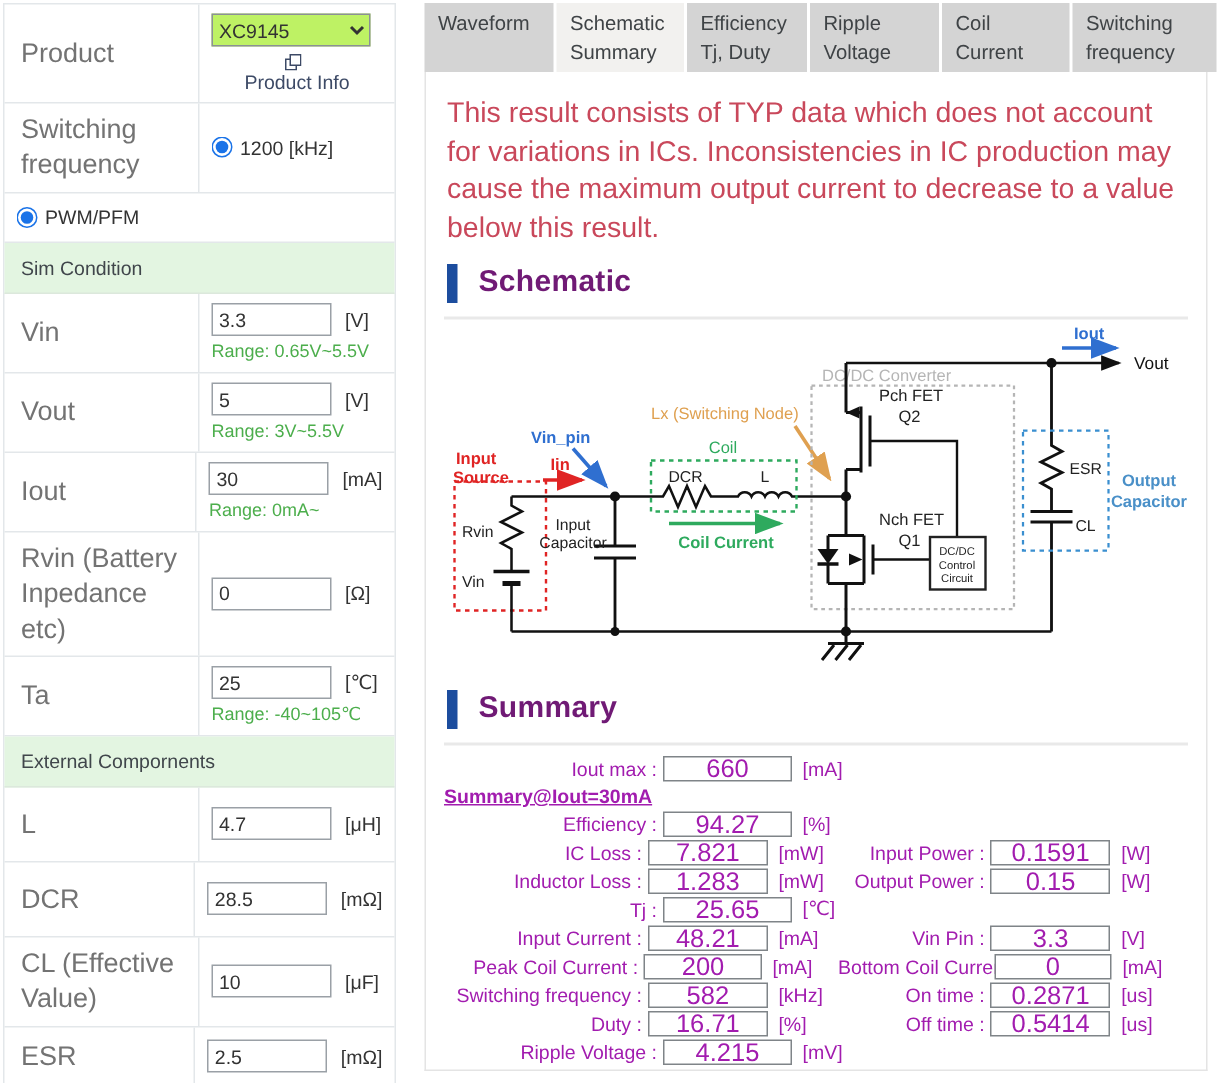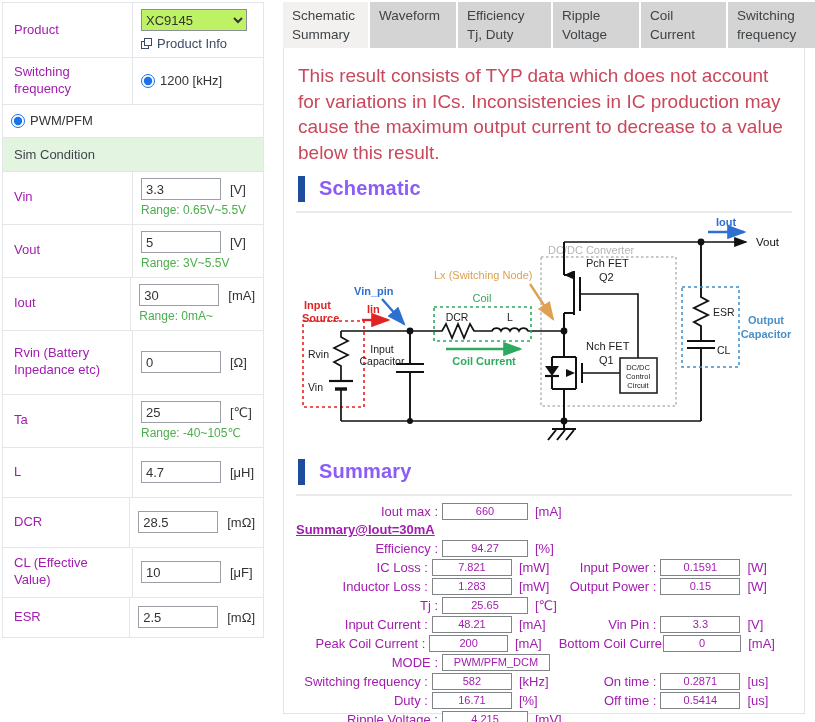--- a/index.html
+++ b/index.html
@@ -2,58 +2,58 @@
 <html><head>
 <meta charset="utf-8">
 <style>
   html,body{margin:0;padding:0;background:#fff;}
   body{width:815px;height:722px;position:relative;overflow:hidden;
        font-family:"Liberation Sans","DejaVu Sans",sans-serif;color:#343a40;}
 
   
   .left-panel{position:absolute;left:2px;top:2px;width:260px;border:1px solid #e3e7ea;border-bottom:none;background:#fff;}
   .lrow{display:flex;border-bottom:1px solid #e3e7ea;box-sizing:border-box;}
-  .lcell{width:130px;box-sizing:border-box;padding:6px 6px 6px 11px;font-size:13px;color:#a21caf;
+  .lcell{width:130px;box-sizing:border-box;padding:6px 6px 6px 11px;font-size:18px;color:#737373;
          border-right:1px solid #e3e7ea;display:flex;align-items:center;line-height:1.3;}
   .vcell{flex:1;box-sizing:border-box;padding:6px 8px;display:flex;flex-direction:column;justify-content:center;}
   .inline{display:flex;align-items:center;}
   .lsection{background:#e3f5e1;padding:9px 11px;font-size:13px;color:#40464b;border-bottom:1px solid #dce8dc;}
   input.num{width:70px;height:18px;border:1px solid #9aa0a6;font-size:13px;padding:1px 4px;color:#333;
             font-family:"Liberation Sans","DejaVu Sans",sans-serif;}
   .unit{margin-left:9px;font-size:13px;color:#333;white-space:nowrap;}
   .range{font-size:12px;color:#4cae4c;margin-top:3px;white-space:nowrap;}
   select.product{width:106px;height:22px;font-size:13px;color:#333;border:1px solid #8b9096;background:#bef264;
             font-family:"Liberation Sans","DejaVu Sans",sans-serif;}
-  .info-link{display:flex;align-items:center;margin-top:5px;font-size:13px;color:#3d4a66;cursor:pointer;}
+  .info-link{display:flex;align-items:center;margin-top:5px;font-size:13px;color:#3d4a66;cursor:pointer;flex-direction:column;}
   .info-link svg{margin-right:5px;}
   .radio-line{display:flex;align-items:center;font-size:13px;color:#333;}
   .radio-line input{margin:0 5px 0 0;width:14px;height:14px;accent-color:#1a73e8;}
 
   
   .tabs{position:absolute;left:283px;top:2px;display:flex;}
   .tab{box-sizing:border-box;height:46px;padding:5px 9px;margin-right:2px;background:#d4d4d4;
        font-size:13.5px;line-height:1.4;color:#3f4346;cursor:pointer;}
   .tab.active{background:#f2f1ef;}
 
   
   .content{position:absolute;left:283px;top:48px;width:522px;height:666px;box-sizing:border-box;
            background:#fff;border:1px solid #e4e4e4;border-top:none;padding:13px 12px 0 12px;}
   .warning{font-size:19px;line-height:1.35;color:#c9485b;margin:2px 0 10px 2px;}
   .heading{display:flex;align-items:center;margin:10px 0 9px 2px;}
   .hbar{width:7px;height:26px;background:#1c4d9e;margin-right:14px;}
-  .htext{font-size:20px;font-weight:700;color:#8b5cf6;letter-spacing:.2px;}
+  .htext{font-size:20px;font-weight:700;color:#701a75;letter-spacing:.2px;}
   .divider{border-top:2px solid #e9e9e9;margin:2px 0 4px 0;}
 
   
   .summary{margin-top:6px;font-size:13px;color:#a21caf;}
   .srow{display:flex;align-items:center;height:19px;}
   .sl-label{width:142px;text-align:right;padding-right:4px;white-space:nowrap;}
   .sr-label{width:100px;text-align:right;padding-right:4px;white-space:nowrap;}
   .sbox{width:86px;box-sizing:border-box;border:1px solid #7f8488;text-align:center;height:17px;
-        line-height:15px;font-size:11px;background:#fff;}
+        line-height:15px;font-size:17px;background:#fff;}
   .sbox.wide{width:108px;}
   .sunit{padding-left:7px;width:48px;white-space:nowrap;}
   .subtitle{font-weight:700;text-decoration:underline;height:18px;line-height:18px;}
   svg text{font-family:"Liberation Sans","DejaVu Sans",sans-serif;}
 </style>
 </head>
 <body>
 
 <div class="left-panel">
 
@@ -142,20 +142,21 @@
     <div class="vcell">
       <span class="inline">
           <input class="num" value="25" style="">
         <span class="unit">[℃]</span>
         </span>
       <span class="range">Range: -40~105℃</span>
     </div>
   </div>
 
 
+  <div class="lsection">External Compornents</div>
 
   <div class="lrow" style="min-height:50px">
     <div class="lcell">L</div>
     <div class="vcell">
         <span class="inline">
       <input class="num" value="4.7" style="">
       <span class="unit">[μH]</span>
         </span>
     </div>
   </div>
@@ -186,23 +187,23 @@
         <span class="inline">
       <input class="num" value="2.5" style="">
       <span class="unit">[mΩ]</span>
         </span>
     </div>
   </div>
 
 </div>
 
 <div class="tabs">
+  <div class="tab" style="width:86px">Waveform</div>
   <div class="tab active" style="width:85px">Schematic Summary</div>
-  <div class="tab" style="width:86px">Waveform</div>
-  <div class="tab" style="width:93px">Efficiency Tj, Duty</div>
+  <div class="tab" style="width:80px">Efficiency Tj, Duty</div>
   <div class="tab" style="width:86px">Ripple Voltage Vin Voltage</div>
   <div class="tab" style="width:85px">Coil Current Input Current</div>
   <div class="tab" style="width:96px">Switching frequency</div>
 </div>
 
 <div class="content">
 
   <div class="warning">This result consists of TYP data which does not account for variations in ICs. Inconsistencies in IC production may cause the maximum output current to decrease to a value below this result.</div>
 
   <div class="heading">
@@ -357,24 +358,20 @@
     </div>
     <div class="srow">
       <span class="sl-label">Peak Coil Current :</span>
       <span class="sbox">200</span>
       <span class="sunit">[mA]</span>
       <span class="sr-label">Bottom Coil Current :</span>
       <span class="sbox">0</span>
       <span class="sunit">[mA]</span>
     </div>
     <div class="srow">
-      <span class="sl-label">MODE :</span>
-      <span class="sbox wide">PWM/PFM_DCM</span>
-    </div>
-    <div class="srow">
       <span class="sl-label">Switching frequency :</span>
       <span class="sbox">582</span>
       <span class="sunit">[kHz]</span>
       <span class="sr-label">On time :</span>
       <span class="sbox">0.2871</span>
       <span class="sunit">[us]</span>
     </div>
     <div class="srow">
       <span class="sl-label">Duty :</span>
       <span class="sbox">16.71</span>

